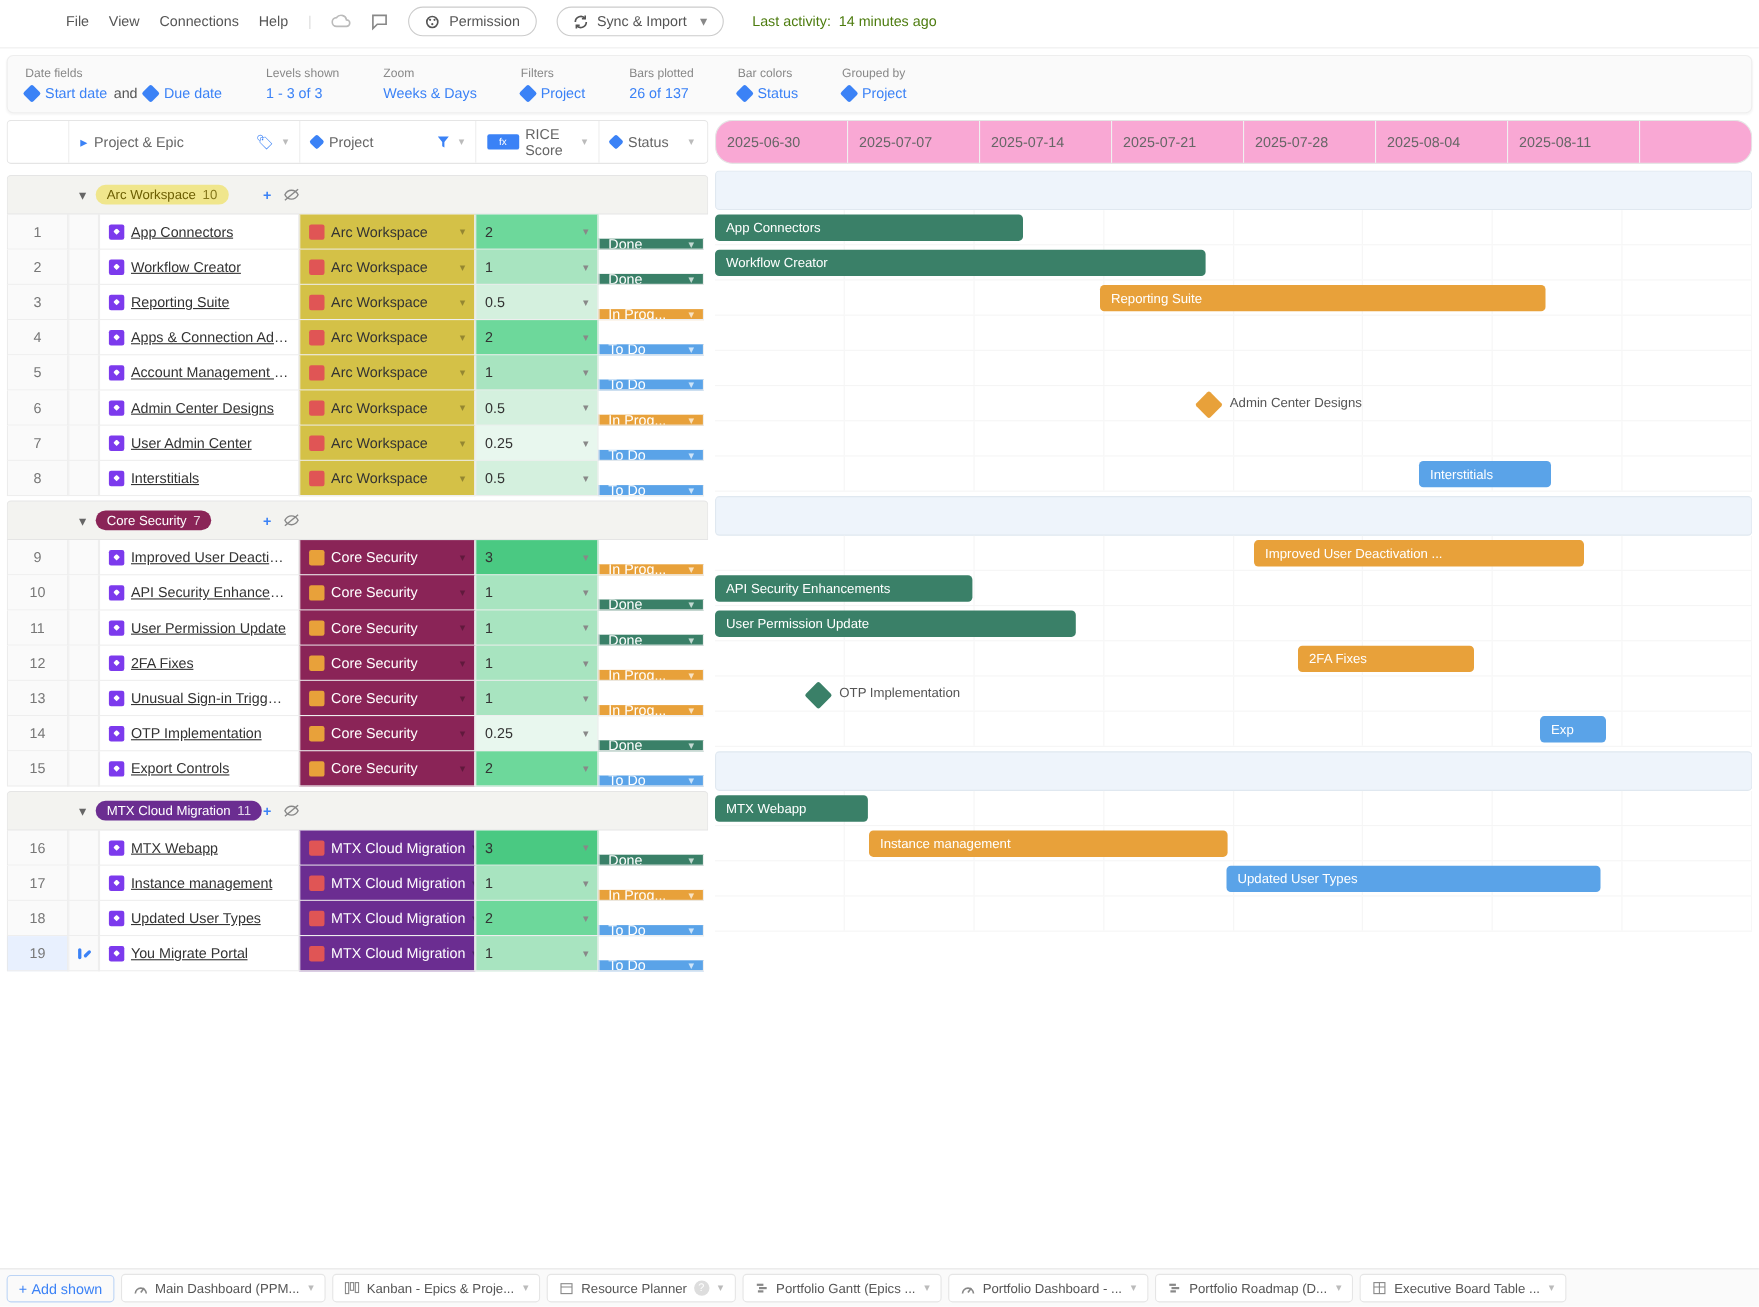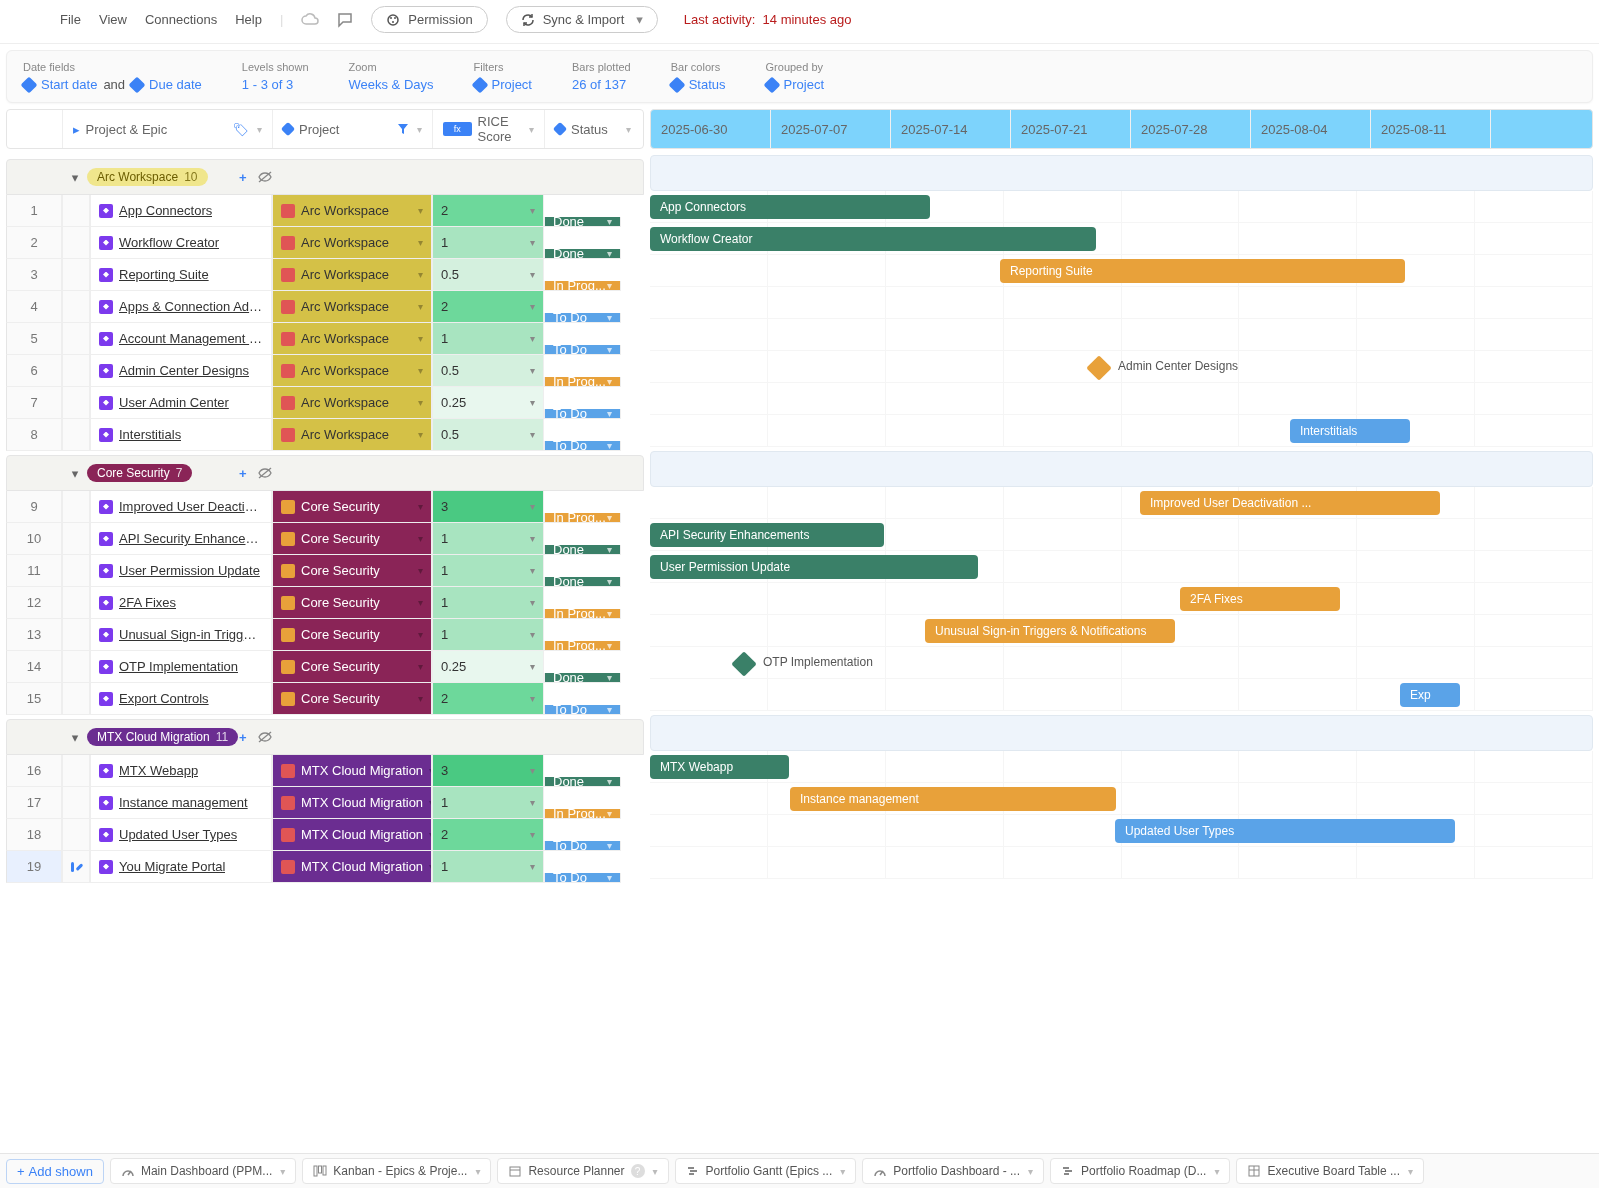--- a/index.html
+++ b/index.html
@@ -11,21 +11,21 @@
 .logo { width: 30px; height: 30px; background: #3b82f6; border-radius: 4px; display: flex; align-items: center; justify-content: center; }
 .logo svg { width: 16px; height: 12px; }
 .title { font-size: 18px; color: #555; font-weight: 400; }
 
 
 .menubar { display: flex; align-items: center; padding: 6px 12px 10px 60px; gap: 18px; border-bottom: 1px solid #eee; font-size: 13px; color: #555; }
 .menubar .menu-item { cursor: pointer; }
 .menubar .icon-btn { color: #aaa; cursor: pointer; }
 .pill-btn { display: inline-flex; align-items: center; gap: 8px; border: 1px solid #ccc; border-radius: 16px; padding: 5px 14px; cursor: pointer; background: #fff; }
 .pill-btn .caret { margin-left: 4px; color: #888; }
-.activity { color: #b91c1c; margin-left: 8px; }
+.activity { color: #4d7c0f; margin-left: 8px; }
 
 
 .config-bar { display: flex; align-items: flex-start; padding: 10px 16px; gap: 40px; background: #fafafa; border: 1px solid #eee; border-radius: 6px; margin: 6px 6px 0; box-shadow: 0 1px 2px rgba(0,0,0,0.04); }
 .config-item .label { font-size: 11px; color: #888; margin-bottom: 4px; }
 .config-item .value { display: flex; align-items: center; gap: 6px; font-size: 13px; color: #3b82f6; font-weight: 500; }
 .diamond { width: 12px; height: 12px; transform: rotate(45deg); background: #3b82f6; border-radius: 2px; display: inline-block; }
 .config-item .and { color: #555; font-weight: 400; }
 
 
 .main { flex: 1; display: flex; overflow: hidden; padding: 6px; gap: 6px; }
@@ -72,28 +72,28 @@
 .proj-core .proj-ic { background: #e8a13a; }
 .proj-mtx { background: #6b2d91; }
 .proj-mtx .proj-ic { background: #e05555; }
 .c-rice { width: 112px; position: relative; }
 .rice-2 { background: #6dd89b; }
 .rice-1 { background: #a8e4c0; }
 .rice-05 { background: #d4f0de; }
 .rice-025 { background: #e8f7ee; }
 .rice-3 { background: #4ac982; }
 .c-rice .caret-sm { position: absolute; right: 8px; color: #888; font-size: 10px; }
-.c-status { width: 77px; color: #fff; position: relative; margin-top: 22px; }
+.c-status { width: 96px; color: #fff; position: relative; margin-top: 22px; }
 .c-status .caret-sm { position: absolute; right: 8px; color: rgba(255,255,255,0.7); font-size: 10px; }
 .st-done { background: #3a8068; }
 .st-prog { background: #e8a13a; }
 .st-todo { background: #5aa3e8; }
 
 
-.timeline-header { display: flex; height: 40px; border: 1px solid #e5e5e5; border-radius: 4px; background: #7dd3fc; margin-bottom: 6px; }
+.timeline-header { display: flex; height: 40px; border: 1px solid #e5e5e5; border-radius: 16px; background: #f9a8d4; margin-bottom: 6px; }
 .th-cell { width: 120px; display: flex; align-items: center; justify-content: flex-start; padding: 0 10px; color: #666; font-size: 13px; border-right: 1px solid #f0f0f0; }
 .timeline-body { flex: 1; position: relative; overflow: hidden; }
 .tl-group { height: 36px; background: #eef4fb; border: 1px solid #e0e8f0; border-radius: 4px; margin-top: 4px; }
 .tl-group:first-child { margin-top: 0; }
 .tl-row { height: 32px; position: relative; border-bottom: 1px solid #f5f5f5; }
 .tl-grid { position: absolute; inset: 0; display: flex; pointer-events: none; }
 .tl-grid div { width: 120px; border-right: 1px solid #f5f5f5; }
 .bar { position: absolute; top: 4px; height: 24px; border-radius: 4px; display: flex; align-items: center; padding: 0 10px; color: #fff; font-size: 12px; white-space: nowrap; overflow: hidden; }
 .bar-done { background: #3a8068; }
 .bar-prog { background: #e8a13a; }
@@ -836,33 +836,20 @@
             <div class="tl-grid">
               <div></div>
               <div></div>
               <div></div>
               <div></div>
               <div></div>
               <div></div>
               <div></div>
               <div></div>
             </div>
-            <div class="bar bar-prog" style="left: 275px; width: 250px;">Unusual Sign-in Triggers &amp; Notifications</div>
-          </div>
-          <div class="tl-row">
-            <div class="tl-grid">
-              <div></div>
-              <div></div>
-              <div></div>
-              <div></div>
-              <div></div>
-              <div></div>
-              <div></div>
-              <div></div>
-            </div>
             <div class="milestone" style="left: 85px; background: rgb(58, 128, 104);"></div>
             <div class="ms-label" style="left: 113px;">OTP Implementation</div>
           </div>
           <div class="tl-row">
             <div class="tl-grid">
               <div></div>
               <div></div>
               <div></div>
               <div></div>
               <div></div>

